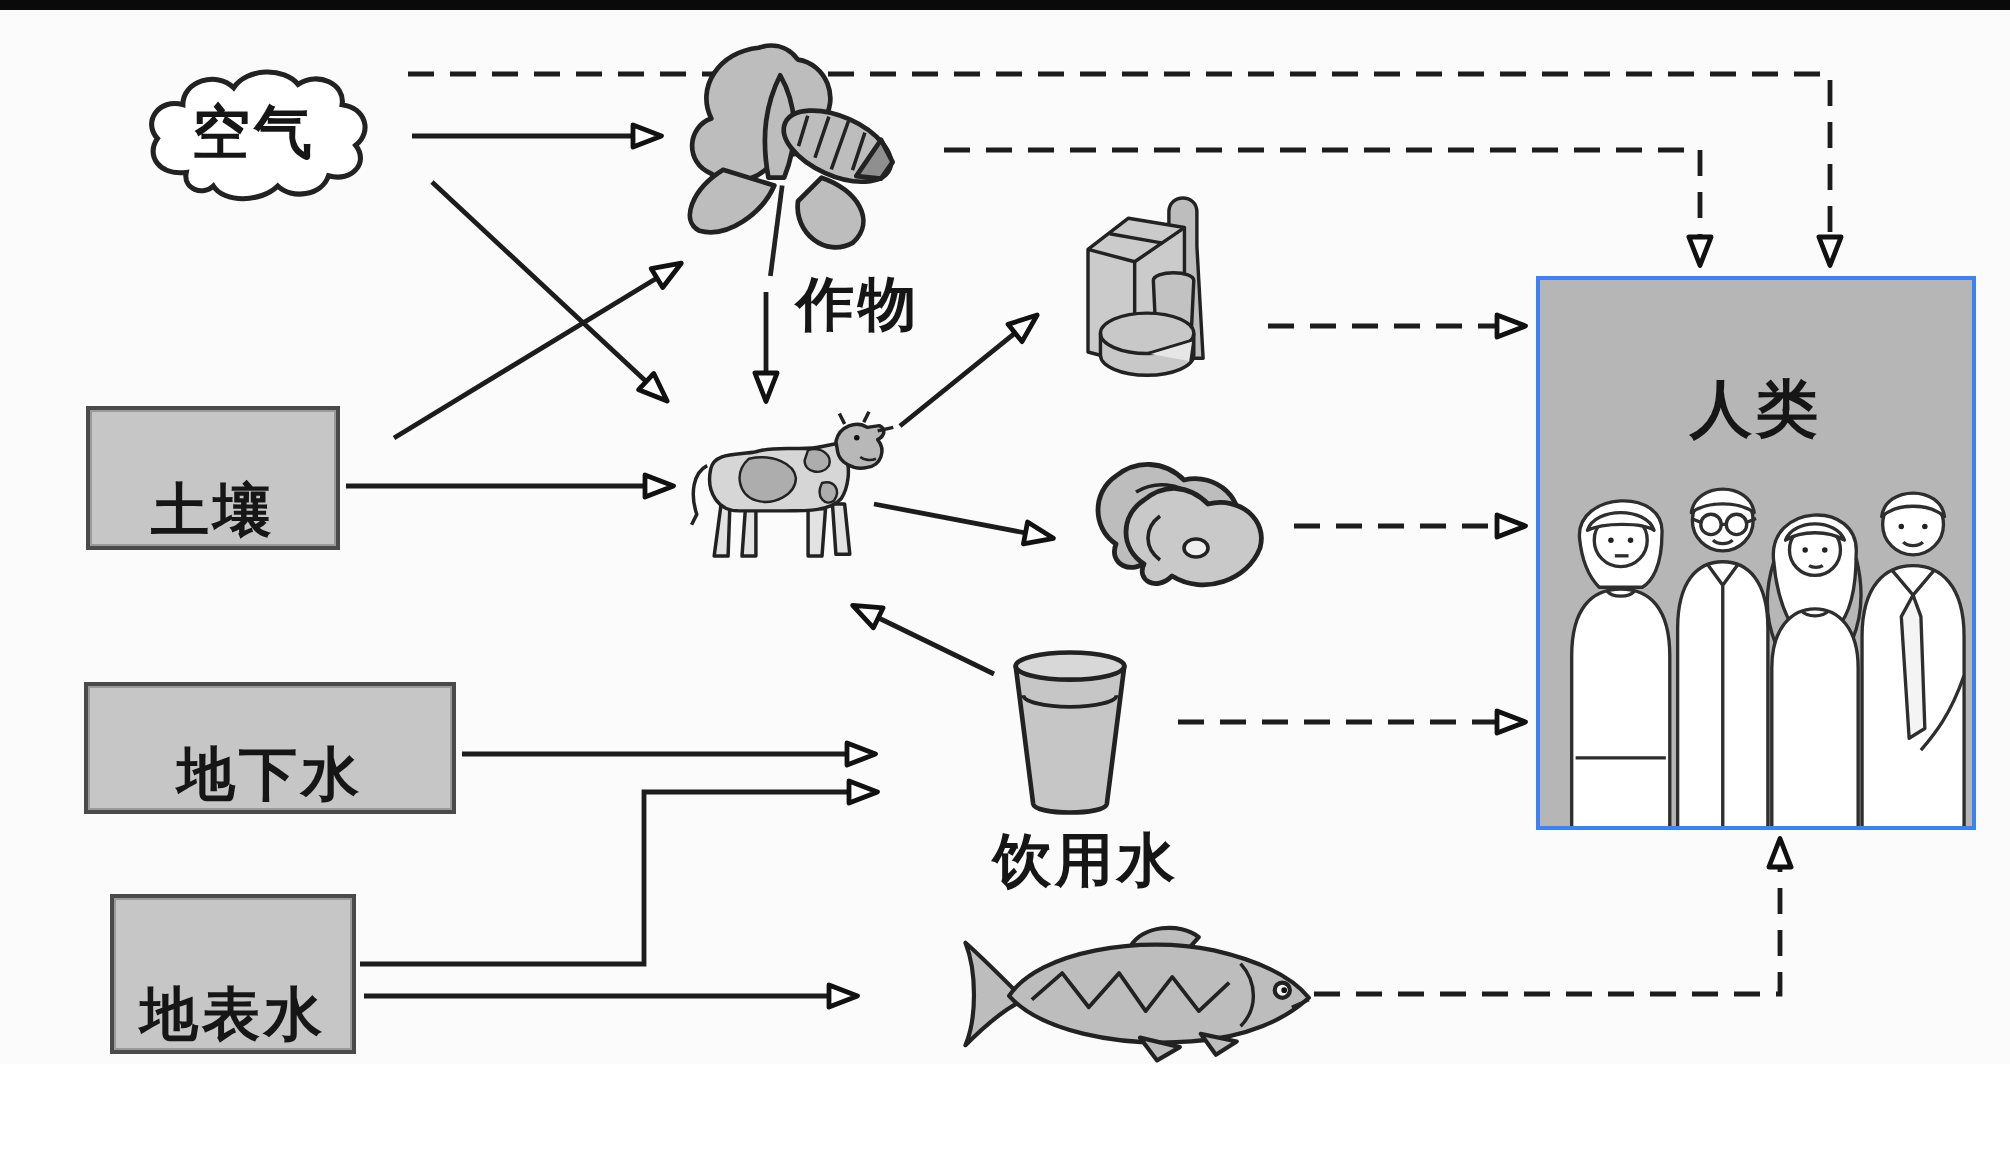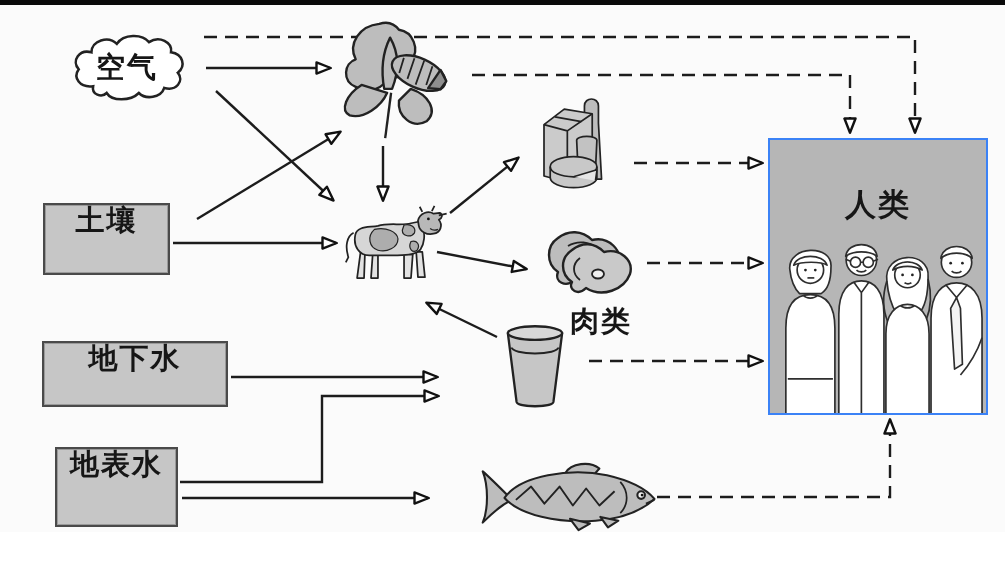--- a/index.html
+++ b/index.html
@@ -11,21 +11,21 @@
   body{font-family:"Liberation Sans", sans-serif; background:#fff;}
   .canvas{position:relative;width:1005px;height:532px;background:var(--background);overflow:hidden}
   .top-bar{position:absolute;left:0;top:0;width:1005px;height:5px;background:var(--top-bar)}
   #edge-layer{position:absolute;left:0;top:0;width:1005px;height:575px;pointer-events:none}
   .edge{fill:none;stroke:var(--line);stroke-width:2.4}
   .edge.dashed{stroke-dasharray:13 8}
   .node,.icon-wrap{position:absolute}
   .label{position:absolute;color:var(--text);font-size:29px;font-weight:600;letter-spacing:2px;
          text-align:center;white-space:nowrap;line-height:1.1}
   .envbox{position:absolute;background:var(--box-fill);border:2.5px solid var(--box-border);
-          display:flex;align-items:flex-start;justify-content:center;box-shadow:0 0 0 1px #9a9a9a inset}
+          display:flex;align-items:flex-end;justify-content:center;box-shadow:0 0 0 1px #9a9a9a inset}
   .envbox .label{position:static}
   .humans-box{position:absolute;background:var(--humans-fill);border:2px solid #3b82f6;overflow:hidden}
   .humans-title{left:0;right:0;top:48px;font-size:31px}
   .people{position:absolute;left:8px;bottom:-2px}
   svg{display:block}
 </style>
 </head>
 <body>
 
 <div class="canvas">
@@ -84,20 +84,21 @@
         <g transform="rotate(24 92 58)">
           <ellipse cx="92" cy="58" rx="29" ry="15"></ellipse>
           <path d="M72,50 L74,66 M82,46 L84,68 M92,44 L94,70 M102,46 L104,66" fill="none" stroke-width="1.8"></path>
           <path d="M111,46 L121,54 L119,64 L107,68 Z" fill="#8f8f8f"></path>
         </g>
         <path d="M84,74 C102,80 112,96 100,107 C86,115 70,102 72,86 Z"></path>
         <path d="M64,78 L58,124" fill="none"></path>
       </g>
     </svg>
   </div>
+  <div class="label" style="left:392px;top:138px;width:74px">作物</div>
 
   <div class="icon-wrap" style="left:334px;top:205px">
     <svg width="114" height="80" viewBox="0 0 130 92">
       <g stroke="var(--icon-stroke)" stroke-width="2" stroke-linejoin="round">
         <path d="M22,32 C14,36 12,48 16,60 L13,66" fill="none"></path>
         <path d="M30,54 l-4,30 h8 l1,-28 Z M44,56 l-2,28 h8 l0,-27 Z M80,56 l0,28 h8 l2,-27 Z M94,54 l2,29 h8 l-3,-29 Z" fill="#e2e2e2"></path>
         <path d="M24,34 C26,24 40,26 50,24 C62,20 78,24 88,21 L98,19 L101,26 C105,33 103,45 99,51 C93,58 80,58 66,58 L40,58 C29,58 21,48 24,34 Z" fill="#d6d6d6"></path>
         <path d="M96,18 C98,9 108,6 114,10 L121,9 C125,11 124,15 120,17 C125,23 122,32 114,33 C106,35 98,30 97,24 Z" fill="#b8b8b8"></path>
         <path d="M101,8 l-3,-6 M112,7 l3,-6" fill="none"></path>
         <path d="M120,12 l9,-2" fill="none"></path>
@@ -131,31 +132,31 @@
     <svg width="100" height="78" viewBox="0 0 100 78">
       <g fill="var(--icon-fill)" stroke="var(--icon-stroke)" stroke-width="2.4" stroke-linejoin="round">
         <path d="M16,12 C4,20 4,38 16,46 C12,56 24,62 32,54 C48,64 70,56 76,40 C82,24 66,10 50,14 C40,4 26,4 16,12 Z"></path>
         <path d="M26,20 C36,14 48,16 54,22" fill="none" stroke-width="1.8"></path>
         <path d="M30,24 C18,32 18,48 30,56 C26,64 36,70 44,62 C60,72 82,64 88,48 C92,34 78,22 62,26 C52,16 40,16 30,24 Z" fill="#c9c9c9"></path>
         <path d="M38,32 C30,38 30,48 38,54" fill="none" stroke-width="1.8"></path>
         <ellipse cx="56" cy="48" rx="6" ry="4.5" fill="#efefef" stroke-width="1.8"></ellipse>
       </g>
     </svg>
   </div>
-  <div class="label" style="left:564px;top:306px;width:74px">肉类</div>
 
   <div class="icon-wrap" style="left:503px;top:322px">
     <svg width="64" height="90" viewBox="0 0 66 92">
       <g stroke="var(--icon-stroke)" stroke-width="2.4">
         <path d="M5,11 L14,82 C15,88 51,88 52,82 L61,11 Z" fill="#c6c6c6" stroke-linejoin="round"></path>
         <ellipse cx="33" cy="11" rx="28" ry="7" fill="#d8d8d8"></ellipse>
         <path d="M9,26 a24,6 0 0 0 48,0" fill="none" stroke-width="2"></path>
       </g>
     </svg>
   </div>
+  <div class="label" style="left:490px;top:416px;width:106px">饮用水</div>
 
   <div class="icon-wrap" style="left:477px;top:460px">
     <svg width="186" height="74" viewBox="0 0 190 78">
       <g fill="var(--icon-fill)" stroke="var(--icon-stroke)" stroke-width="2.2" stroke-linejoin="round">
         <path d="M32,40 C20,28 10,18 3,12 C9,27 9,52 3,66 C11,58 22,48 32,43 Z"></path>
         <path d="M90,14 C96,3 116,1 126,9 L118,18 Z"></path>
         <path d="M26,40 C42,16 96,8 134,16 C160,22 176,31 184,41 C172,52 152,62 122,64 C82,67 42,58 26,40 Z"></path>
         <path d="M38,42 L54,28 L68,46 L84,28 L98,48 L112,30 L126,48 L142,33" fill="none" stroke-width="2"></path>
         <path d="M148,23 C157,33 157,47 148,56" fill="none" stroke-width="1.8"></path>
         <circle cx="170" cy="37" r="4" fill="#f2f2f2"></circle>

